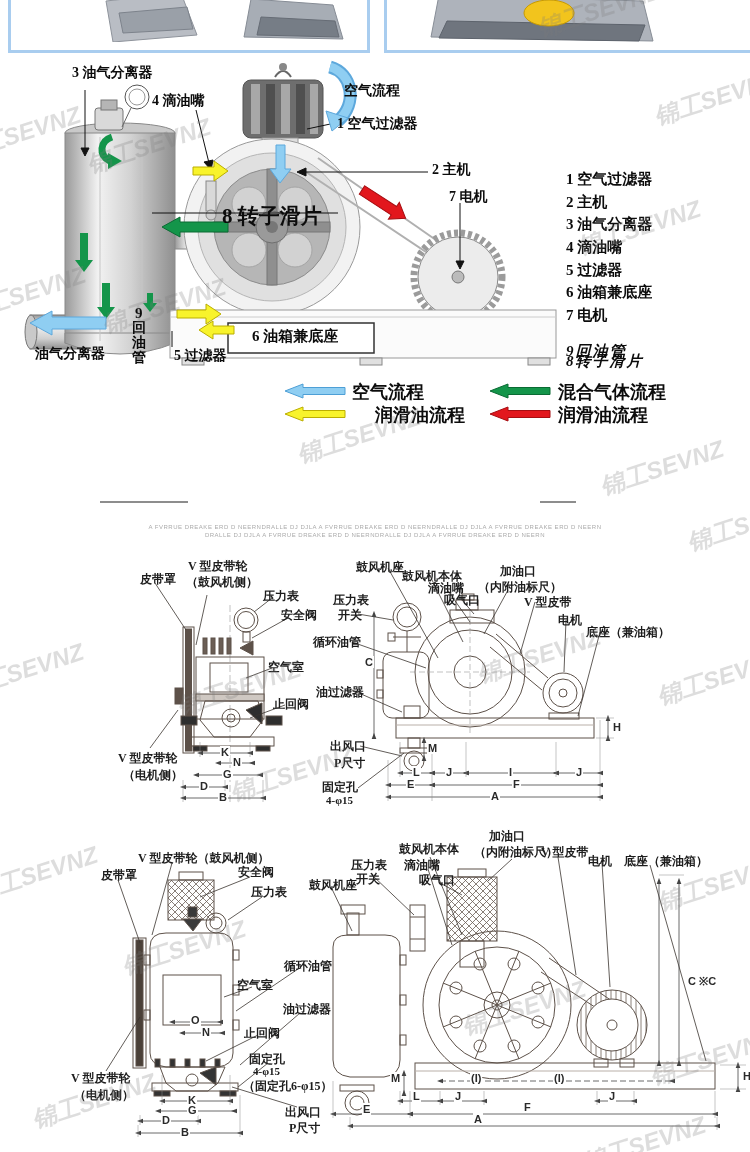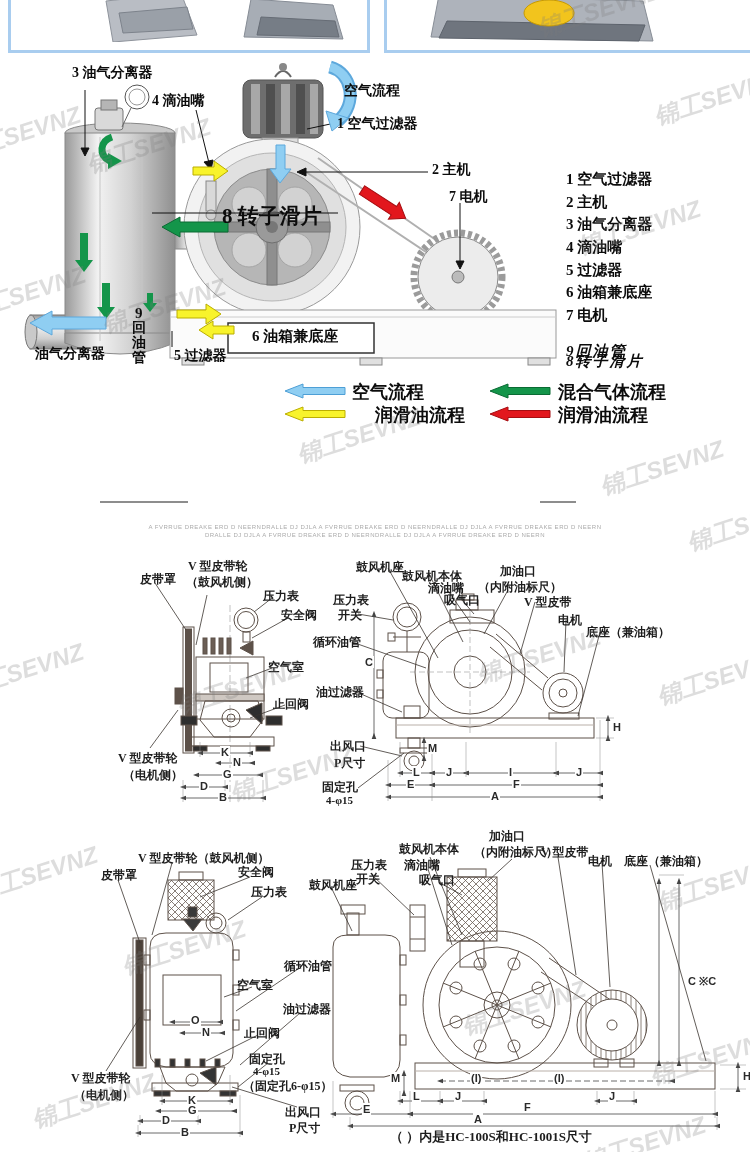--- a/index.html
+++ b/index.html
@@ -537,21 +537,20 @@
   <span class="dim" style="left:454px;top:1090px;">J</span>
   <span class="dim" style="left:470px;top:1072px;">(I)</span>
   <span class="dim" style="left:553px;top:1072px;">(I)</span>
   <span class="dim" style="left:608px;top:1090px;">J</span>
   <span class="dim" style="left:362px;top:1103px;">E</span>
   <span class="dim" style="left:523px;top:1101px;">F</span>
   <span class="dim" style="left:473px;top:1113px;">A</span>
   <span class="dim" style="left:742px;top:1070px;">H</span>
   <span class="dim" style="left:646px;top:973px;margin-left:41px;">C ※C</span>
 
-  <span class="dlbl" style="left:390px;top:1128px;font-size:13px;">（ ）内是HC-100S和HC-1001S尺寸</span>
 
   <span class="wm" style="left:535px;top:-6px;">锦工SEVNZ</span>
   <span class="wm" style="left:652px;top:82px;">锦工SEVNZ</span>
   <span class="wm" style="left:-45px;top:118px;">锦工SEVNZ</span>
   <span class="wm" style="left:85px;top:130px;">锦工SEVNZ</span>
   <span class="wm" style="left:575px;top:212px;">锦工SEVNZ</span>
   <span class="wm" style="left:-40px;top:278px;">锦工SEVNZ</span>
   <span class="wm" style="left:100px;top:290px;">锦工SEVNZ</span>
   <span class="wm" style="left:295px;top:420px;">锦工SEVNZ</span>
   <span class="wm" style="left:598px;top:452px;">锦工SEVNZ</span>

